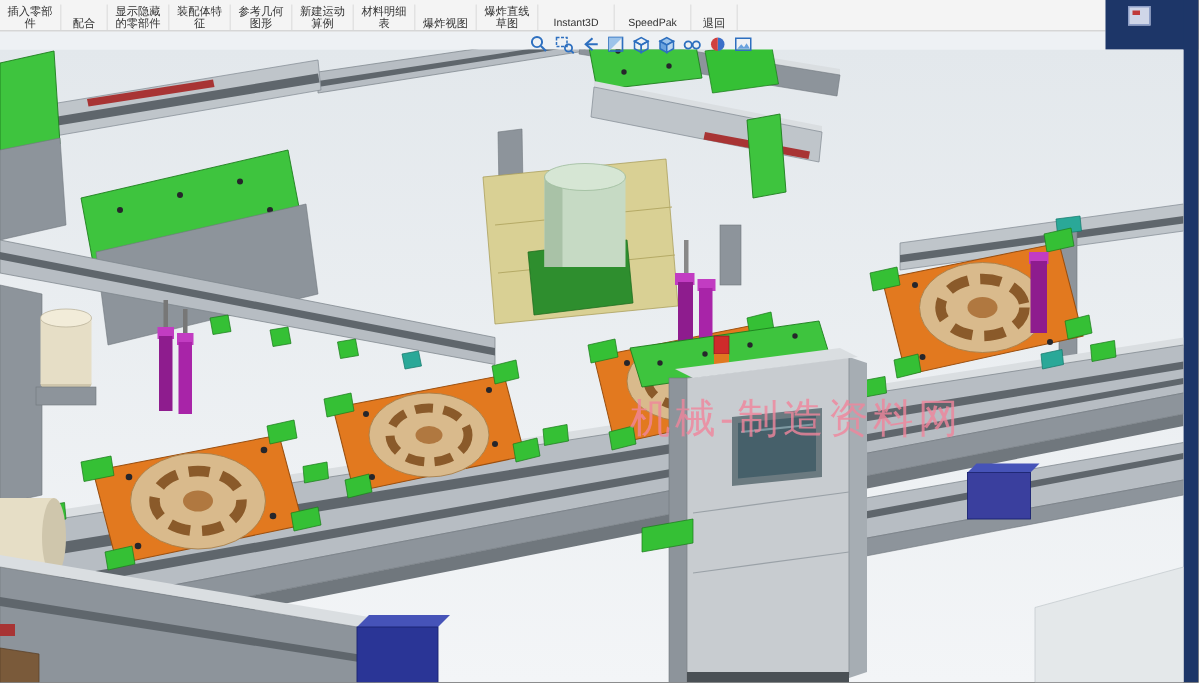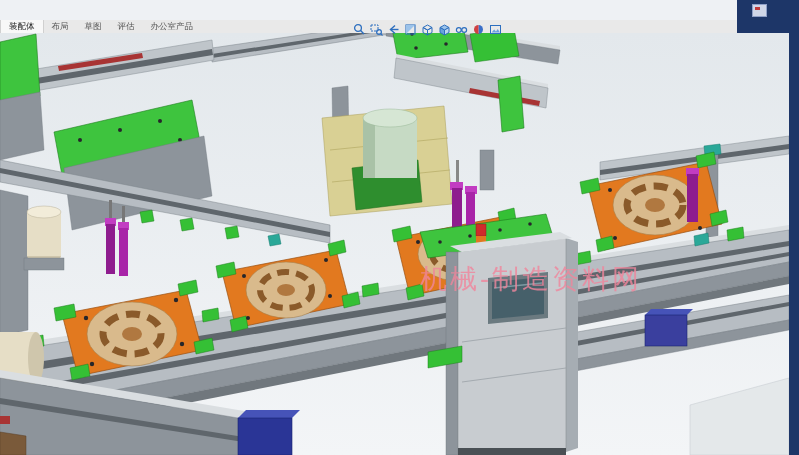--- a/index.html
+++ b/index.html
@@ -52,28 +52,35 @@
   .f-cabside{fill:#a6adb3}
   .f-screen{fill:#46606a}
   .dot{fill:#26262b}
   .wm{font-size:27px;letter-spacing:3px;opacity:.8;font-family:"Liberation Sans",sans-serif;}
 </style>
 </head>
 <body>
 
 <div class="stage">
 
-
-  <div class="tabbar">
-    <div class="tab active">装配体</div>
-    <div class="tab">布局</div>
-    <div class="tab">草图</div>
-    <div class="tab">评估</div>
-    <div class="tab">办公室产品</div>
+  <div class="ribbon">
+    <div class="rbtn">插入零部件</div>
+    <div class="rbtn" style="width:26px">配合</div>
+    <div class="rbtn">显示隐藏的零部件</div>
+    <div class="rbtn">装配体特征</div>
+    <div class="rbtn">参考几何图形</div>
+    <div class="rbtn">新建运动算例</div>
+    <div class="rbtn">材料明细表</div>
+    <div class="rbtn">爆炸视图</div>
+    <div class="rbtn">爆炸直线草图</div>
+    <div class="rbtn wide">Instant3D</div>
+    <div class="rbtn wide">SpeedPak</div>
+    <div class="rbtn" style="width:26px">退回</div>
   </div>
+
 
   <div class="desktop-tr">
     <div class="desk-icon"></div>
   </div>
   <div class="right-strip"></div>
 
   <div class="hud">
     <span>
         <svg width="13" height="13">
           <circle cx="5" cy="5" r="3.4" fill="none" stroke="#2d6fbf" stroke-width="1.3"></circle>

